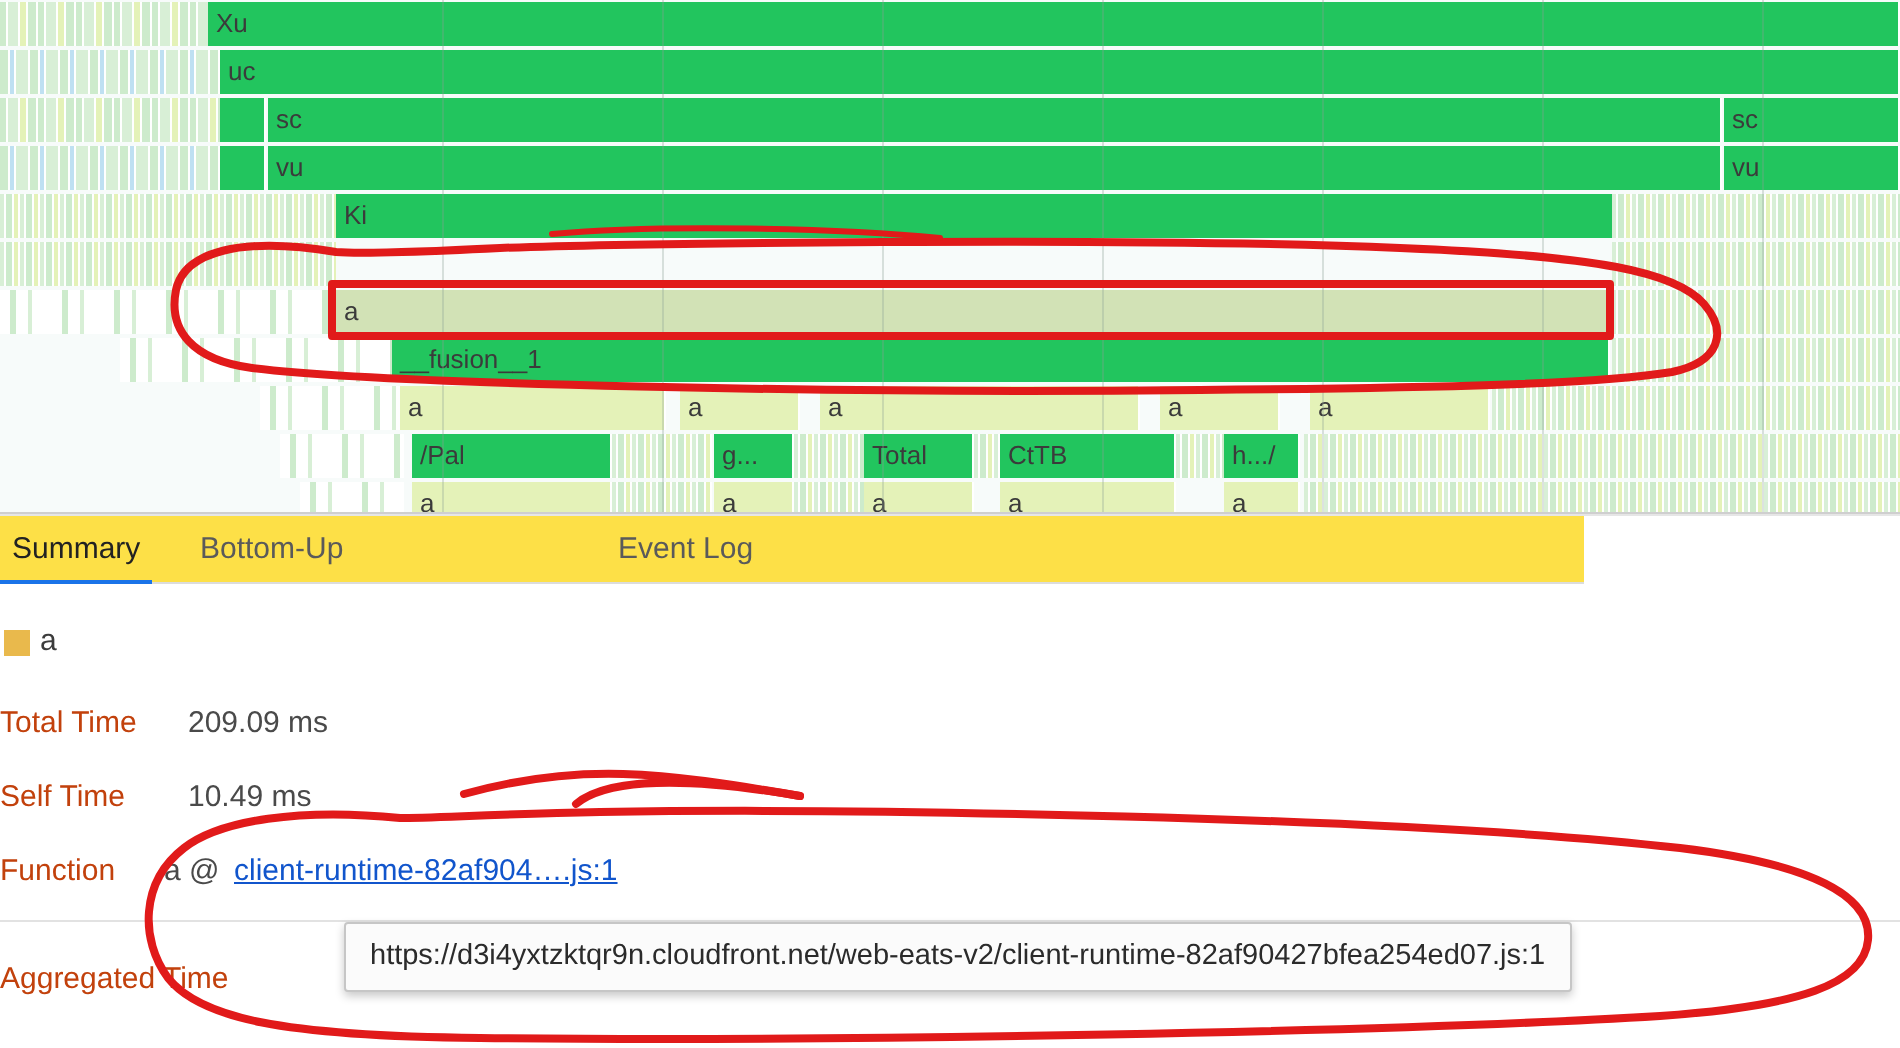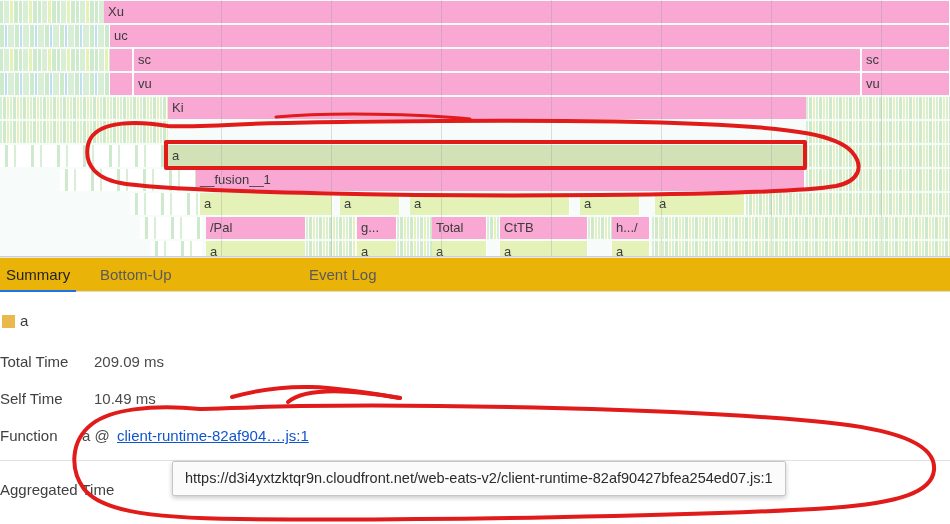--- a/index.html
+++ b/index.html
@@ -26,21 +26,21 @@
 
   .frow {
     position: absolute;
     left: 0; width: 950px; height: 24px;
   }
 
   .blk {
     position: absolute;
     top: 1px;
     height: 22px;
-    background: #f9a8d4;
+    background: #22c55e;
     border-right: 1px solid #ffffff;
     font-size: 13px;
     line-height: 22px;
     color: #3b3b3b;
     padding-left: 4px;
     white-space: nowrap;
     overflow: hidden;
   }
   .blk.y  { background: #e4f2b8; }
   .blk.sel{ background: #d2e2b6; }
@@ -99,22 +99,22 @@
   #splitter {
     position: absolute; left: 0; top: 256px;
     width: 950px; height: 2px;
     background: #e6e6e6;
     border-top: 1px solid #cfcfcf;
   }
 
   
   #tabbar {
     position: absolute; left: 0; top: 258px;
-    width: 950px; height: 34px;
-    background: #eab308;
+    width: 792px; height: 34px;
+    background: #fde047;
     border-bottom: 1px solid #dcdcdc;
   }
   .tab {
     position: absolute; top: 0; height: 34px;
     line-height: 33px;
     font-size: 15px;
     color: #5a5a5a;
     padding: 0 6px;
     cursor: default;
     white-space: nowrap;
@@ -125,21 +125,21 @@
     position: absolute; left: 0; right: 0; bottom: 0;
     height: 2px; background: #1a73e8;
   }
 
   
   #summary {
     position: absolute; left: 0; top: 292px;
     width: 950px; height: 232px;
     background: #ffffff;
   }
-  .slabel { position: absolute; left: 0; font-size: 15px; color: #404040; }
+  .slabel { position: absolute; left: 0; font-size: 15px; color: #c2410c; }
   .svalue { position: absolute; font-size: 15px; color: #4a4a4a; }
 
   #swatch {
     position: absolute; left: 2px; top: 315px;
     width: 13px; height: 13px;
     background: #e9b94c;
   }
   #swatch-label { position: absolute; left: 20px; top: 312px; font-size: 15px; color: #3c3c3c; }
 
   #hr {

